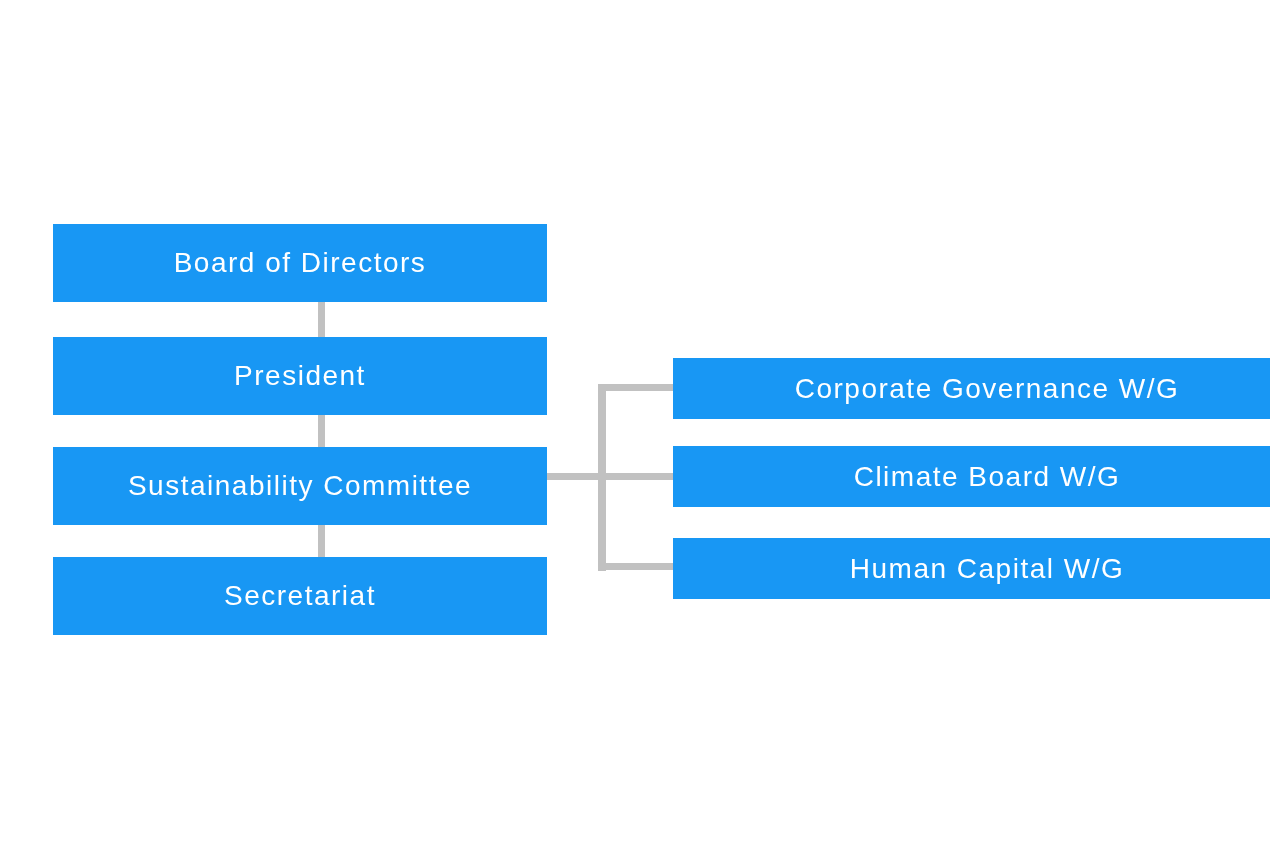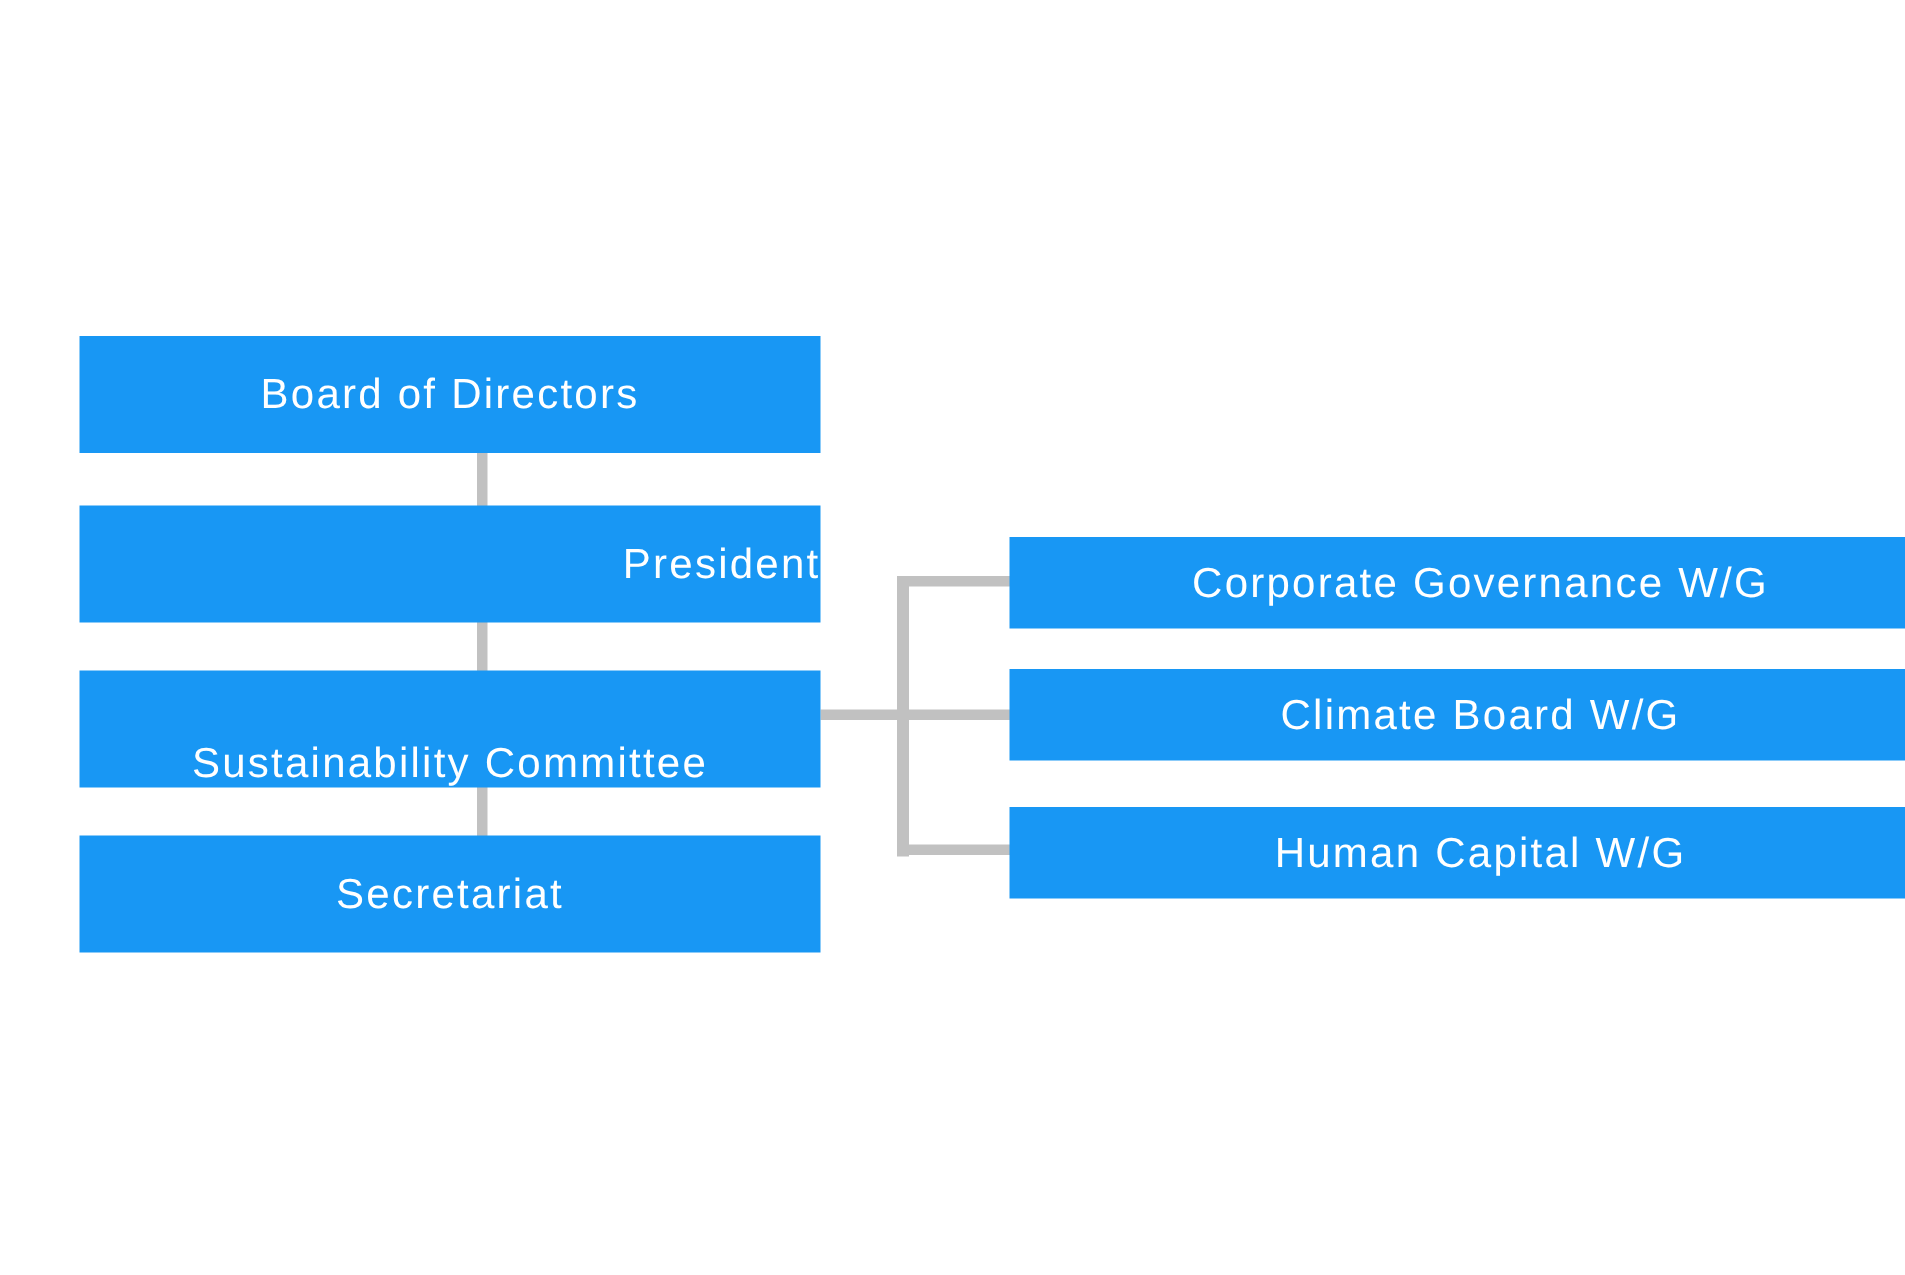--- a/index.html
+++ b/index.html
@@ -58,25 +58,25 @@
   <div class="connector v-sustain-secretariat"></div>
   <div class="connector h-sustain-main"></div>
   <div class="connector v-wg-trunk"></div>
   <div class="connector h-wg-top"></div>
   <div class="connector h-wg-bottom"></div>
 
   <div class="node node-left" style="top:224px;">
     <span>Board of Directors</span>
   </div>
 
-  <div class="node node-left" style="top:337px;justify-content:flex-end;">
+  <div class="node node-left" style="top:337px;">
     <span>President</span>
   </div>
 
-  <div class="node node-left" style="top:447px;align-items:flex-end;">
+  <div class="node node-left" style="top:447px;">
     <span>Sustainability Committee</span>
   </div>
 
   <div class="node node-left" style="top:557px;">
     <span>Secretariat</span>
   </div>
 
   <div class="node node-right" style="top:358px;">
     <span>Corporate Governance W/G</span>
   </div>

